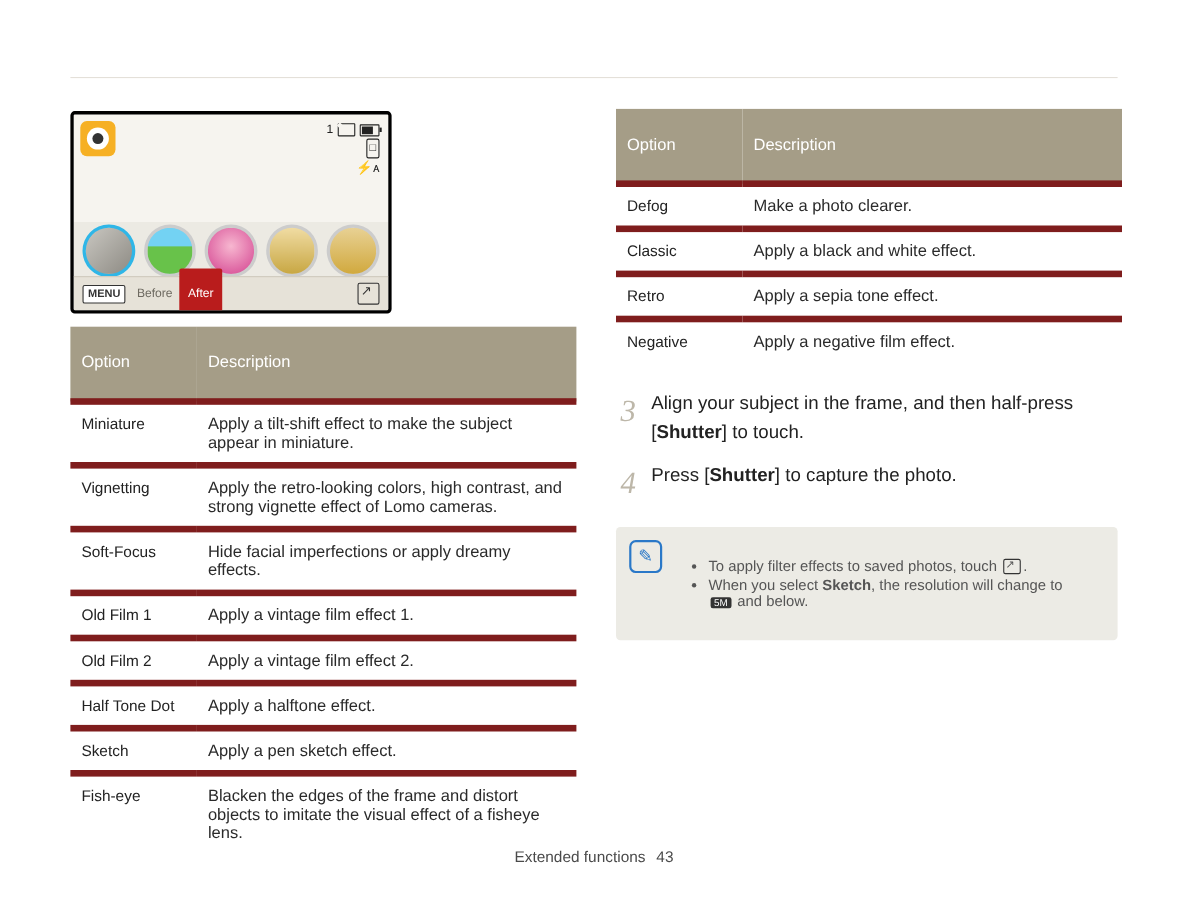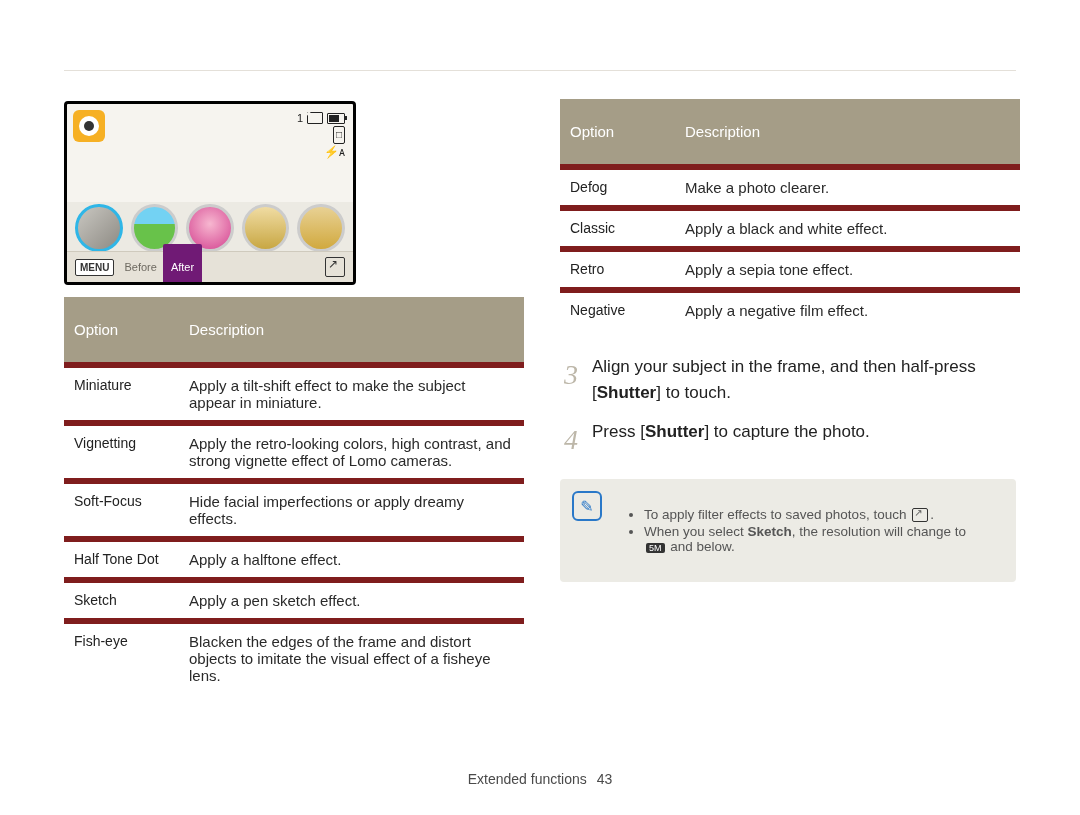--- a/index.html
+++ b/index.html
@@ -98,21 +98,21 @@
     position:absolute;left:0;right:0;bottom:0;height:30px;
     background:#e6e2d8;border-top:1px solid #cfcabd;
     display:flex;align-items:center;gap:10px;padding:0 8px;
     font-size:11px;
   }
   .bar .menu{
     background:#fff;border:1.5px solid #333;border-radius:2px;
     padding:2px 4px;font-weight:700;font-size:10px;
   }
   .bar .before{color:#6e6a61;}
-  .bar .after{background:#701a75;color:#fff;padding:17px 8px;border-radius:2px;margin-left:-4px;}
+  .bar .after{background:#b91c1c;color:#fff;padding:17px 8px;border-radius:2px;margin-left:-4px;}
   .bar .open{margin-left:auto;width:18px;height:18px;border:1.5px solid #333;border-radius:2px;position:relative;}
   .bar .open::after{content:"↗";position:absolute;left:2px;top:-1px;font-size:12px;}
 
   
   table.opts{
     border-collapse: collapse;
     width: 460px;
     font-size: 15px;
   }
   table.opts th{
@@ -214,20 +214,28 @@
             </tr>
         <tr>
               <td class="small">Vignetting</td>
               <td>Apply the retro-looking colors, high contrast, and strong vignette effect of Lomo cameras.</td>
             </tr>
         <tr>
               <td class="small">Soft-Focus</td>
               <td>Hide facial imperfections or apply dreamy effects.</td>
             </tr>
         <tr>
+              <td class="small">Old Film 1</td>
+              <td>Apply a vintage film effect 1.</td>
+            </tr>
+        <tr>
+              <td class="small">Old Film 2</td>
+              <td>Apply a vintage film effect 2.</td>
+            </tr>
+        <tr>
               <td class="small">Half Tone Dot</td>
               <td>Apply a halftone effect.</td>
             </tr>
         <tr>
               <td class="small">Sketch</td>
               <td>Apply a pen sketch effect.</td>
             </tr>
         <tr>
               <td class="small">Fish-eye</td>
               <td>Blacken the edges of the frame and distort objects to imitate the visual effect of a fisheye lens.</td>

